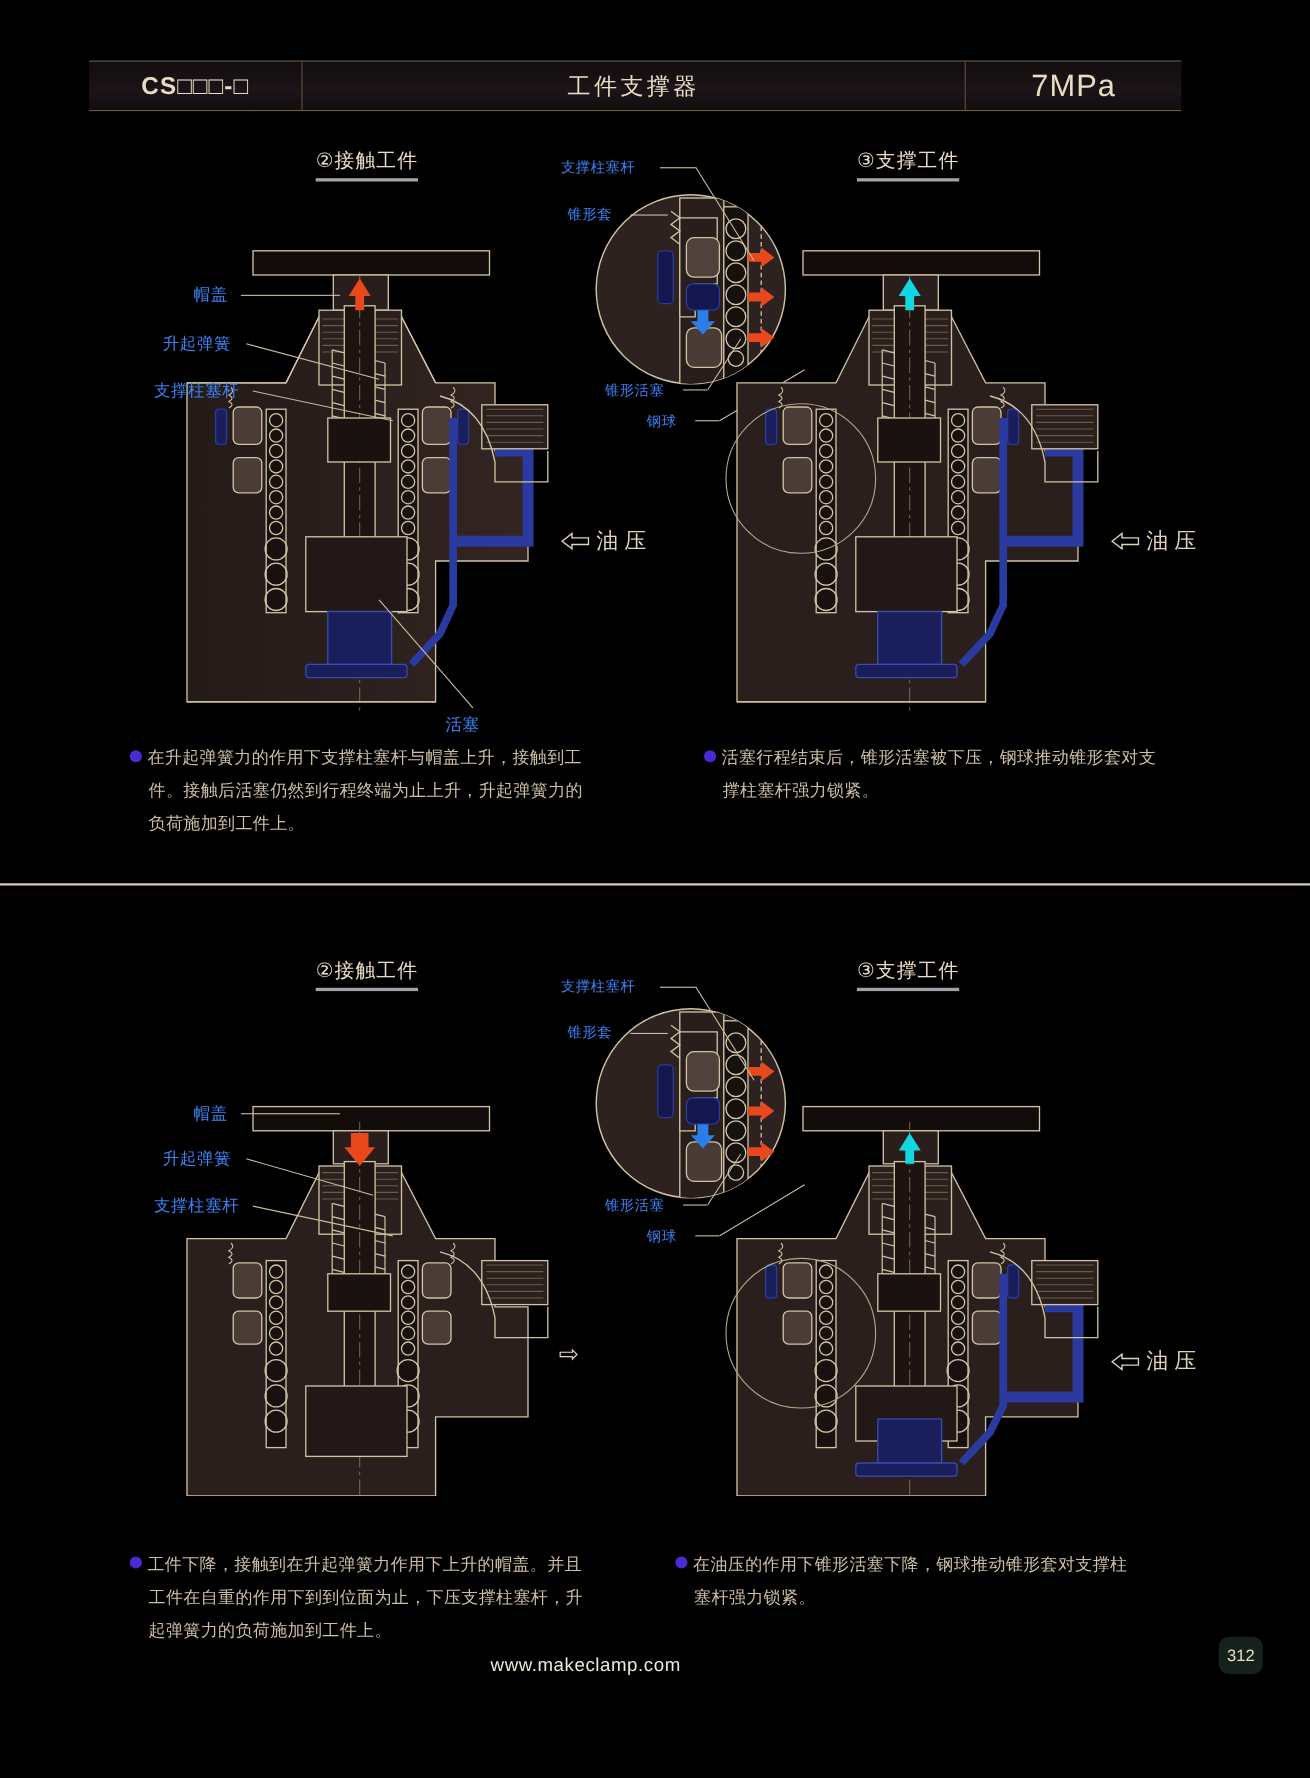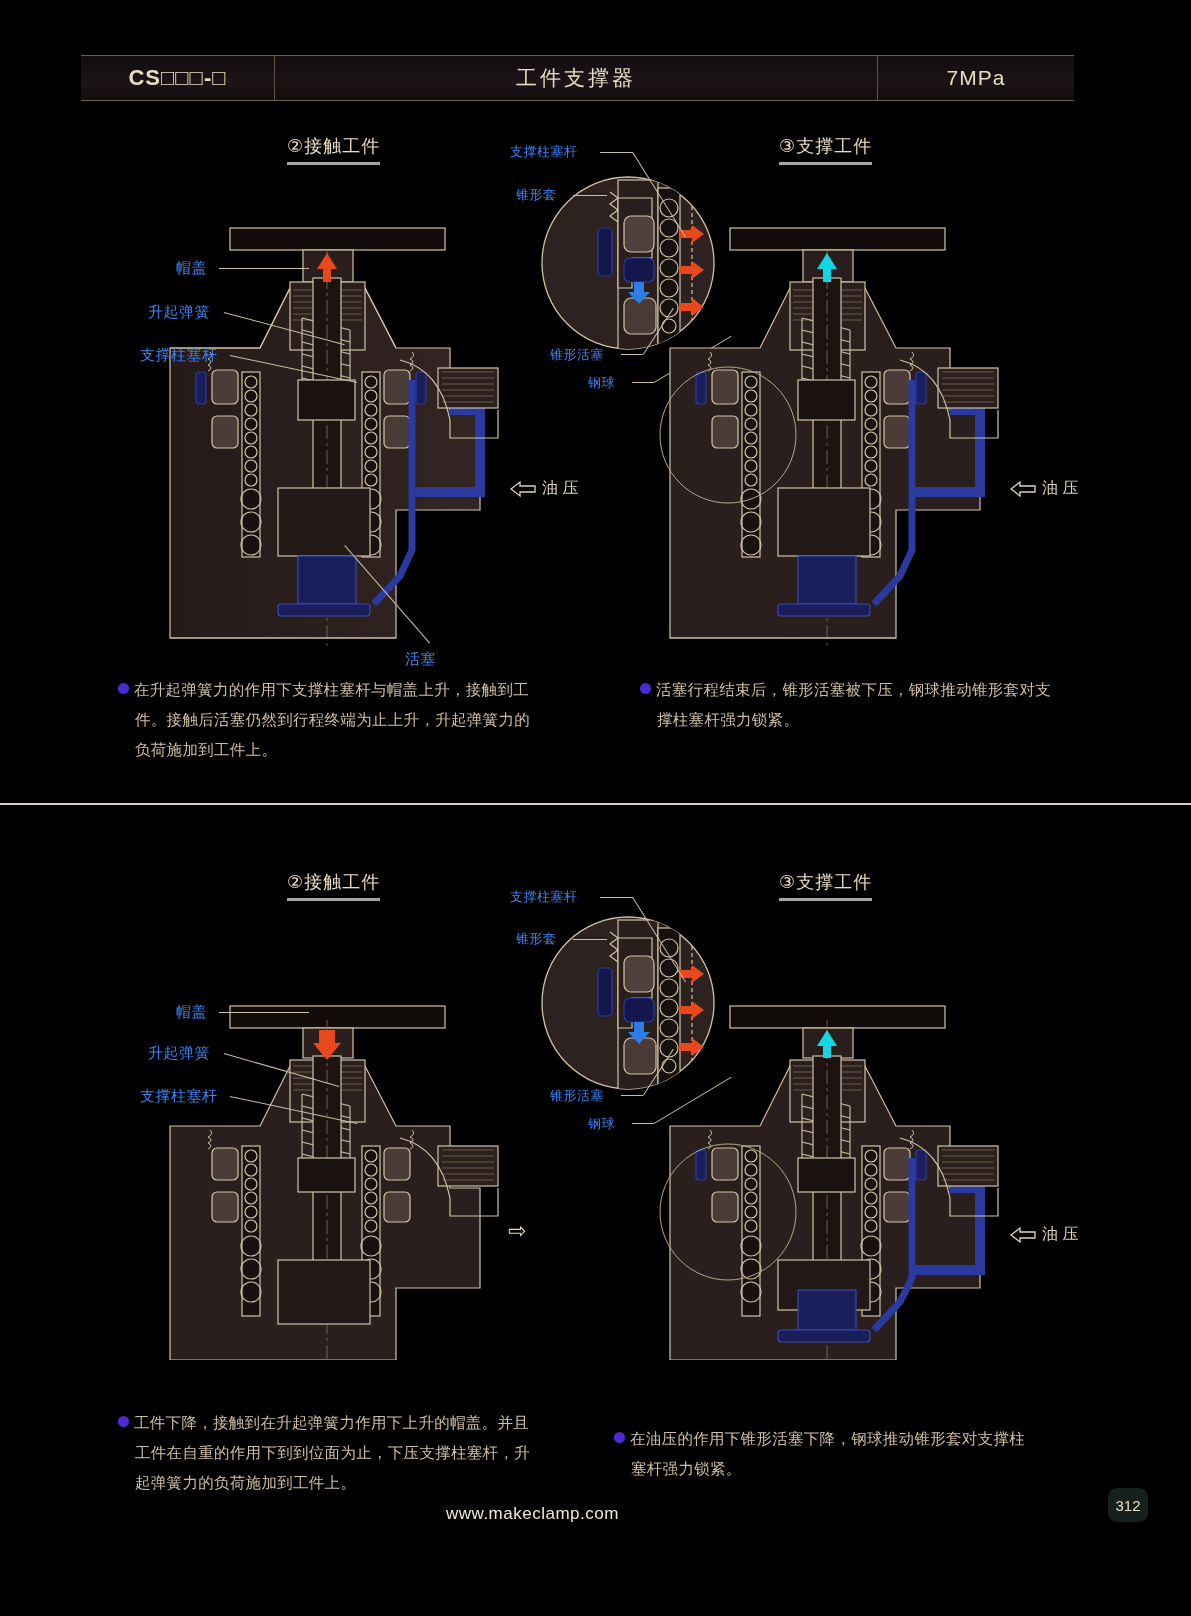--- a/index.html
+++ b/index.html
@@ -32,21 +32,21 @@
   }
   .hb-title {
     flex: 1;
     display:flex; align-items:center; justify-content:center;
     color:#e8dcc4; font-size:21px; letter-spacing: 3px;
     border-right: 1px solid #5d5240;
   }
   .hb-pressure {
     width: 196px;
     display:flex; align-items:center; justify-content:center;
-    color:#e8dcc4; font-size:21px; letter-spacing:1px;
+    color:#e8dcc4; font-size:28px; letter-spacing:1px;
   }
 
   
   .divider {
     position:absolute; left:0; width:1191px; height:2px;
     background:#d9cfb4;
   }
 
   
   .step-title {
@@ -92,21 +92,21 @@
     margin-right:5px;
     vertical-align: 1px;
   }
   .caption .cline { display:block; }
   .caption .cline.indent { padding-left:17px; }
 
   
   .oil {
     position:absolute;
     display:flex; align-items:center; gap:6px;
-    color:#ded3bb; font-size:16px; white-space:nowrap;
+    color:#ded3bb; font-size:20px; white-space:nowrap;
   }
   .oil-arrow { width:26px; height:18px; display:block; }
 
   
   .footer-url {
     position:absolute;
     left:446px; top:1504px;
     color:#efe8da;
     font-size:17px;
     letter-spacing:0.5px;
@@ -662,21 +662,21 @@
     </svg>
     <span>油 压</span>
   </div>
 
   <div class="caption" style="left:118px; top:1408px; width:460px;">
     <span class="cline"><span class="bullet"></span><span>工件下降，接触到在升起弹簧力作用下上升的帽盖。并且</span></span>
     <span class="cline indent">工件在自重的作用下到到位面为止，下压支撑柱塞杆，升</span>
     <span class="cline indent">起弹簧力的负荷施加到工件上。</span>
   </div>
 
-  <div class="caption" style="left:614px; top:1408px; width:460px;margin-top:16px;">
+  <div class="caption" style="left:614px; top:1408px; width:460px;">
     <span class="cline"><span class="bullet"></span><span>在油压的作用下锥形活塞下降，钢球推动锥形套对支撑柱</span></span>
     <span class="cline indent">塞杆强力锁紧。</span>
   </div>
 
   <div class="footer-url">www.makeclamp.com</div>
   <div class="page-num">312</div>
 
 </div>
 
 </body></html>

